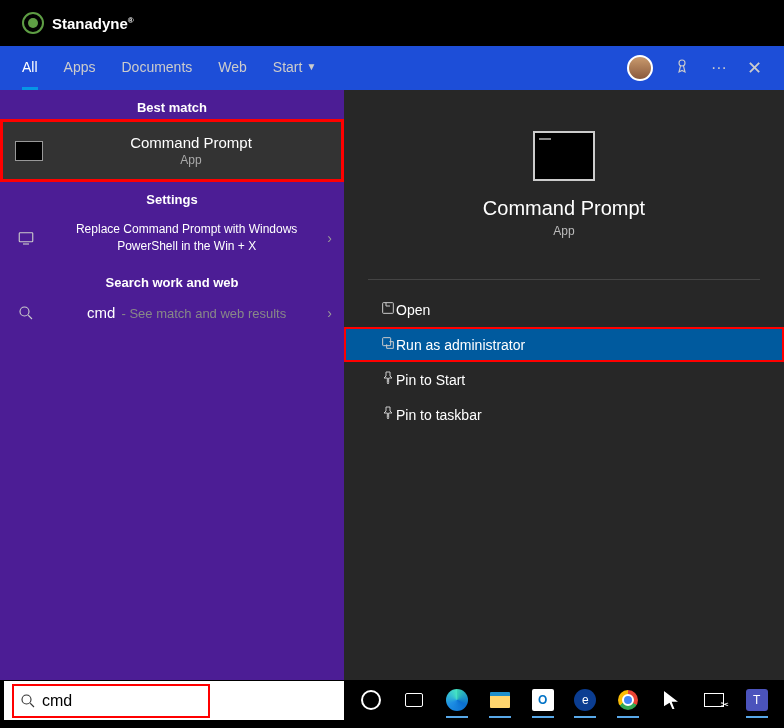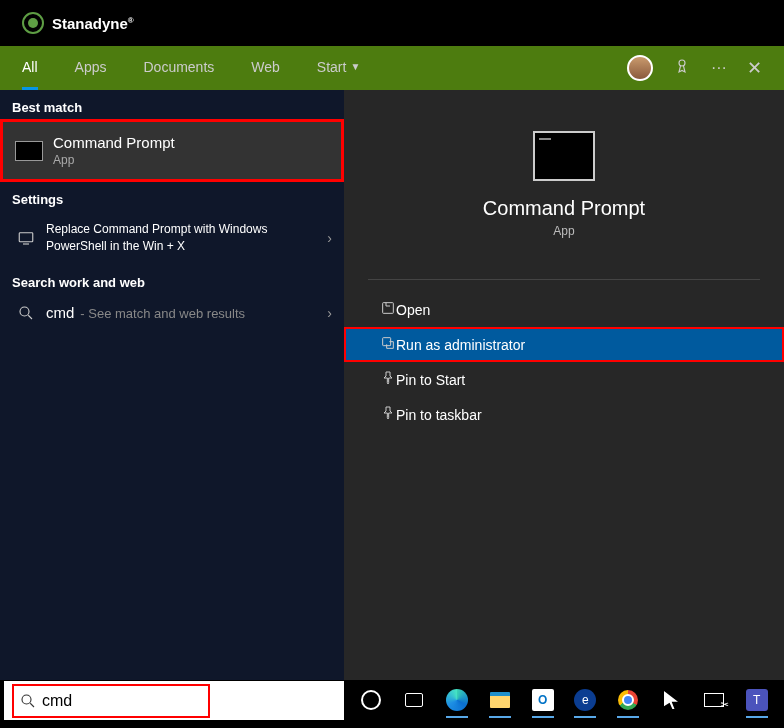--- a/index.html
+++ b/index.html
@@ -7,31 +7,31 @@
   .root { width: 772px; height: 728px; position: relative; background: #000; }
 
   
   .brand { position: absolute; left: 0; top: 0; width: 784px; height: 46px; background: #000; display: flex; align-items: center; padding-left: 22px; }
   .brand-logo { width: 22px; height: 22px; border: 2px solid #5e9e44; border-radius: 50%; position: relative; margin-right: 8px; }
   .brand-logo::after { content:""; position:absolute; width:10px; height:10px; background:#5e9e44; border-radius:50%; left:4px; top:4px; }
   .brand-name { color: #fff; font-size: 15px; font-weight: 600; }
   .brand-name sup { font-size: 8px; vertical-align: super; }
 
   
-  .tabs { position: absolute; left: 0; top: 46px; width: 784px; height: 44px; background: #4d7c0f; display: flex; align-items: center; padding: 0 22px; color: #ccc; font-size: 14px; gap: 11px; }
+  .tabs { position: absolute; left: 0; top: 46px; width: 784px; height: 44px; background: #1d4ed8; display: flex; align-items: center; padding: 0 22px; color: #ccc; font-size: 14px; }
   .tab { margin-right: 26px; height: 44px; display: flex; align-items: center; cursor: pointer; border-bottom: 3px solid transparent; }
   .tab.active { color: #fff; border-bottom: 3px solid #0696e6; }
   .tab .caret { margin-left: 4px; font-size: 10px; }
   .tabs-right { margin-left: auto; display: flex; align-items: center; gap: 20px; }
   .avatar { width: 26px; height: 26px; border-radius: 50%; background: linear-gradient(#c99a6d,#8a5a3d); border: 2px solid #fff; }
   .reward-icon, .ellipsis-icon { color: #ccc; font-size: 16px; }
   .close-x { color: #ccc; font-size: 18px; font-weight: 300; }
 
   
-  .results { position: absolute; left: 0; top: 90px; width: 344px; height: 590px; background: #0f172a; color: #fff; }
+  .results { position: absolute; left: 0; top: 90px; width: 344px; height: 590px; background: #4c1d95; color: #fff; text-align: center; }
   .section-label { font-size: 13px; color: #fff; padding: 10px 12px 4px; font-weight: 600; }
   .row { display: flex; align-items: center; padding: 10px 12px; position: relative; }
   .row .ico { width: 28px; display:flex; justify-content:center; color:#ccc; margin-right: 6px; }
   .row .ico svg { width:18px; height:18px; }
   .row .txt { flex: 1; }
   .row .title { font-size: 15px; color: #fff; }
   .row .sub { font-size: 12px; color: #aaa; margin-top: 2px; }
   .row .chev { color:#999; font-size: 14px; }
   .best { background: #333; border: 3px solid #ff0000; padding: 12px; }
   .setting-row .title { font-size: 12px; line-height: 1.4; }

